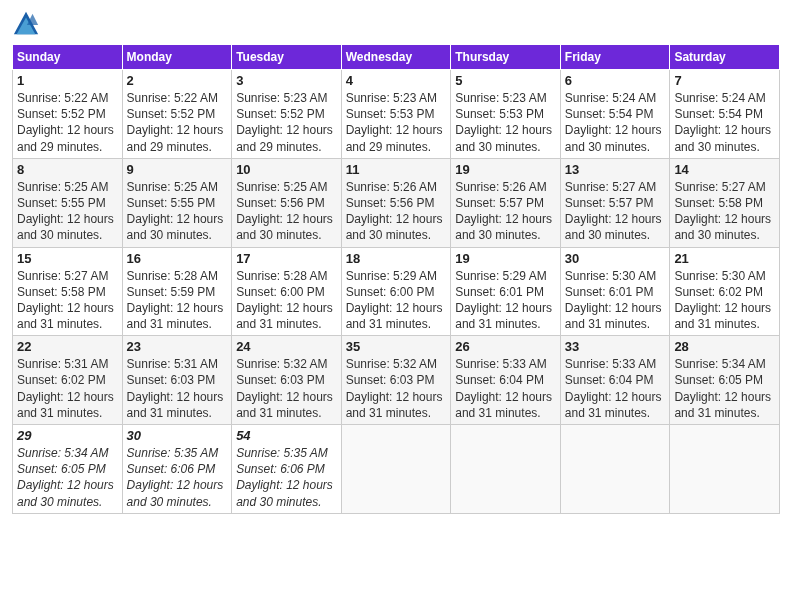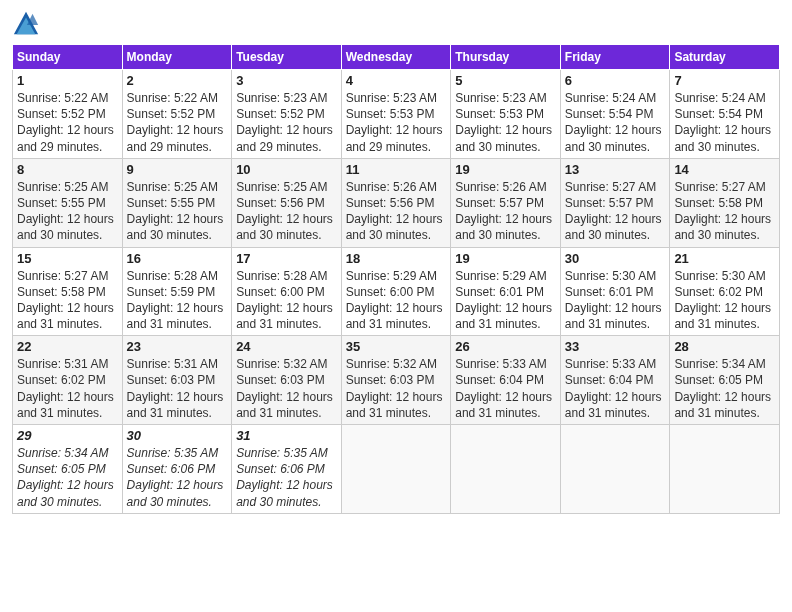--- a/index.html
+++ b/index.html
@@ -247,21 +247,21 @@
         <tr class="last-row">
           <td>
             <span class="day-num">29</span>
             <div class="day-info">Sunrise: 5:34 AM<br>Sunset: 6:05 PM<br>Daylight: 12 hours and 30 minutes.</div>
           </td>
           <td>
             <span class="day-num">30</span>
             <div class="day-info">Sunrise: 5:35 AM<br>Sunset: 6:06 PM<br>Daylight: 12 hours and 30 minutes.</div>
           </td>
           <td>
-            <span class="day-num">31</span>
+            <span class="day-num">54</span>
             <div class="day-info">Sunrise: 5:35 AM<br>Sunset: 6:06 PM<br>Daylight: 12 hours and 30 minutes.</div>
           </td>
           <td class="empty-cell"></td>
           <td class="empty-cell"></td>
           <td class="empty-cell"></td>
           <td class="empty-cell"></td>
         </tr>
       </tbody>
   </table>
 </div>

